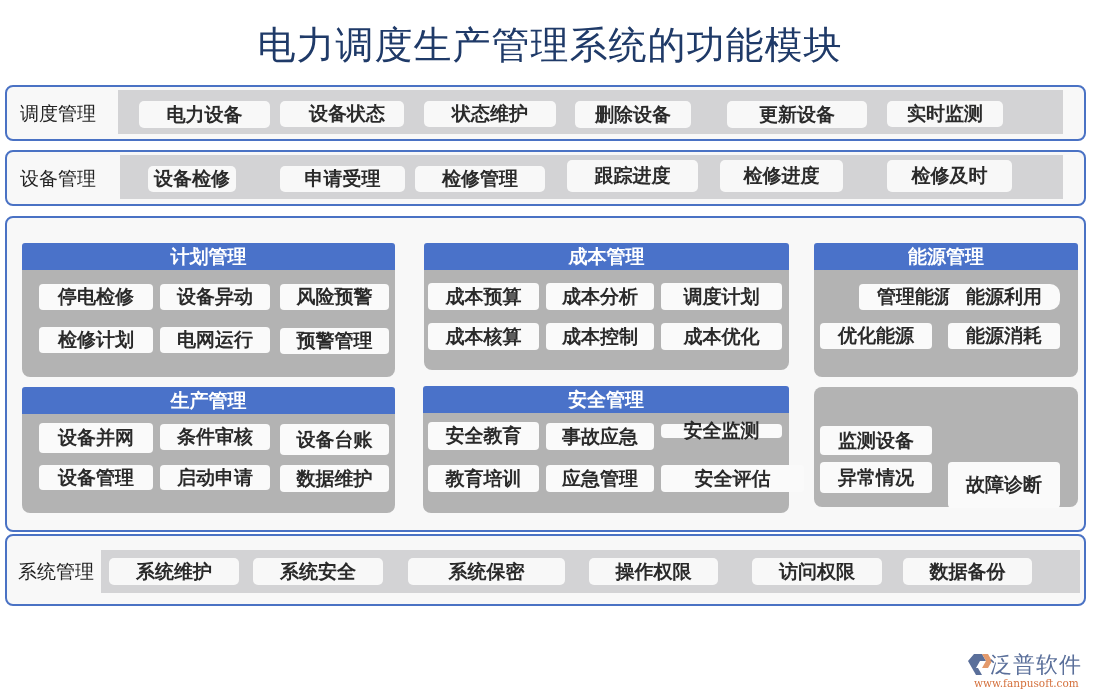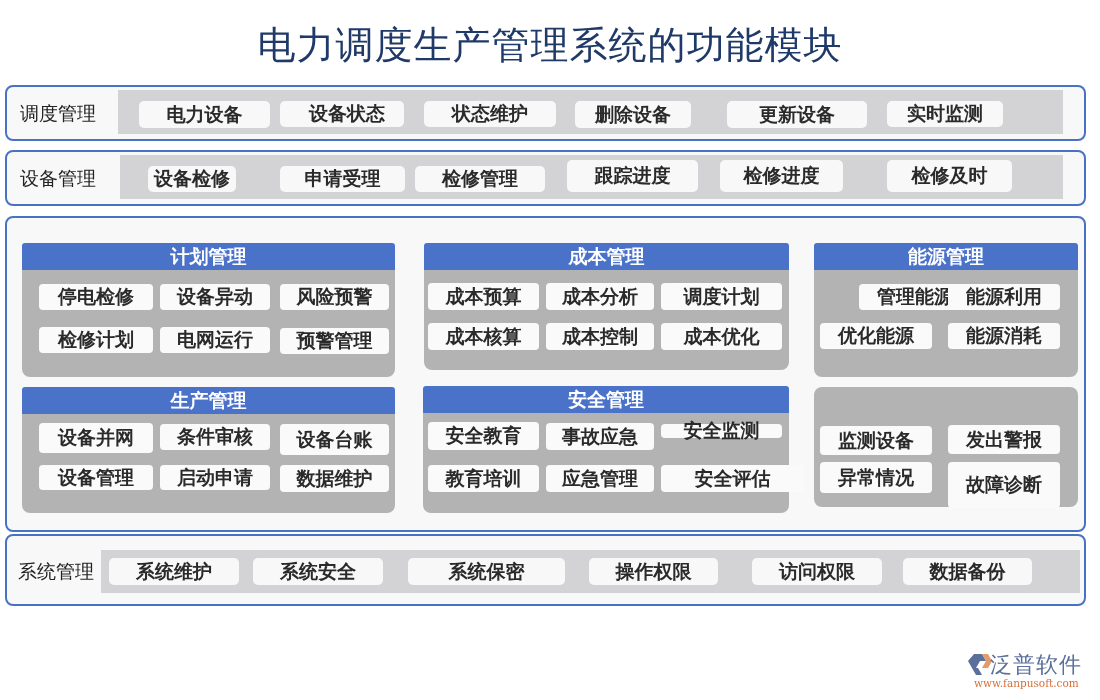--- a/index.html
+++ b/index.html
@@ -88,21 +88,21 @@
   <div class="mpill" style="left:122px; top:40px; width:108px; height:27px;">成本分析</div>
   <div class="mpill" style="left:237px; top:40px; width:121px; height:27px;">调度计划</div>
   <div class="mpill" style="left:4px; top:80px; width:111px; height:27px;">成本核算</div>
   <div class="mpill" style="left:122px; top:80px; width:108px; height:27px;">成本控制</div>
   <div class="mpill" style="left:237px; top:80px; width:121px; height:27px;">成本优化</div>
 </div>
 
 <div class="module" style="left:814px; top:243px; width:264px; height:134px;">
   <div class="module-head">能源管理</div>
   <div class="mpill" style="left:6px; top:41px; width:112px; height:26px;margin-left:39px;">管理能源</div>
-  <div class="mpill" style="left:134px; top:41px; width:112px; height:26px;">能源利用</div>
+  <div class="mpill" style="left:134px; top:41px; width:112px; height:26px;border-radius:10px;">能源利用</div>
   <div class="mpill" style="left:6px; top:80px; width:112px; height:26px;">优化能源</div>
   <div class="mpill" style="left:134px; top:80px; width:112px; height:26px;">能源消耗</div>
 </div>
 
 <div class="module" style="left:22px; top:387px; width:373px; height:126px;">
   <div class="module-head">生产管理</div>
   <div class="mpill" style="left:17px; top:36px; width:114px; height:30px;">设备并网</div>
   <div class="mpill" style="left:138px; top:37px; width:110px; height:26px;">条件审核</div>
   <div class="mpill" style="left:258px; top:37px; width:109px; height:31px;">设备台账</div>
   <div class="mpill" style="left:17px; top:78px; width:114px; height:25px;">设备管理</div>
@@ -115,21 +115,20 @@
   <div class="mpill" style="left:5px; top:36px; width:111px; height:28px;">安全教育</div>
   <div class="mpill" style="left:123px; top:37px; width:108px; height:27px;">事故应急</div>
   <div class="mpill" style="left:238px; top:38px; width:121px; height:14px;">安全监测</div>
   <div class="mpill" style="left:5px; top:79px; width:111px; height:27px;">教育培训</div>
   <div class="mpill" style="left:123px; top:79px; width:108px; height:27px;">应急管理</div>
   <div class="mpill" style="left:238px; top:79px; width:143px; height:27px;">安全评估</div>
 </div>
 
 <div class="module" style="left:814px; top:387px; width:264px; height:120px;">
   <div class="mpill" style="left:6px; top:39px; width:112px; height:29px;">监测设备</div>
-  <div class="mpill" style="left:134px; top:38px; width:112px; height:29px;">发出警报</div>
   <div class="mpill" style="left:6px; top:75px; width:112px; height:31px;">异常情况</div>
   <div class="mpill" style="left:134px; top:75px; width:112px; height:46px;">故障诊断</div>
 </div>
 
 <div class="frame" style="left:5px; top:534px; width:1081px; height:72px;"></div>
 <div class="row-label" style="left:18px; top:559px;">系统管理</div>
 <div class="strip" style="left:101px; top:550px; width:979px; height:43px;"></div>
 <div class="pill" style="left:109px; top:558px; width:130px; height:27px;">系统维护</div>
 <div class="pill" style="left:253px; top:558px; width:130px; height:27px;">系统安全</div>
 <div class="pill" style="left:408px; top:558px; width:157px; height:27px;">系统保密</div>

